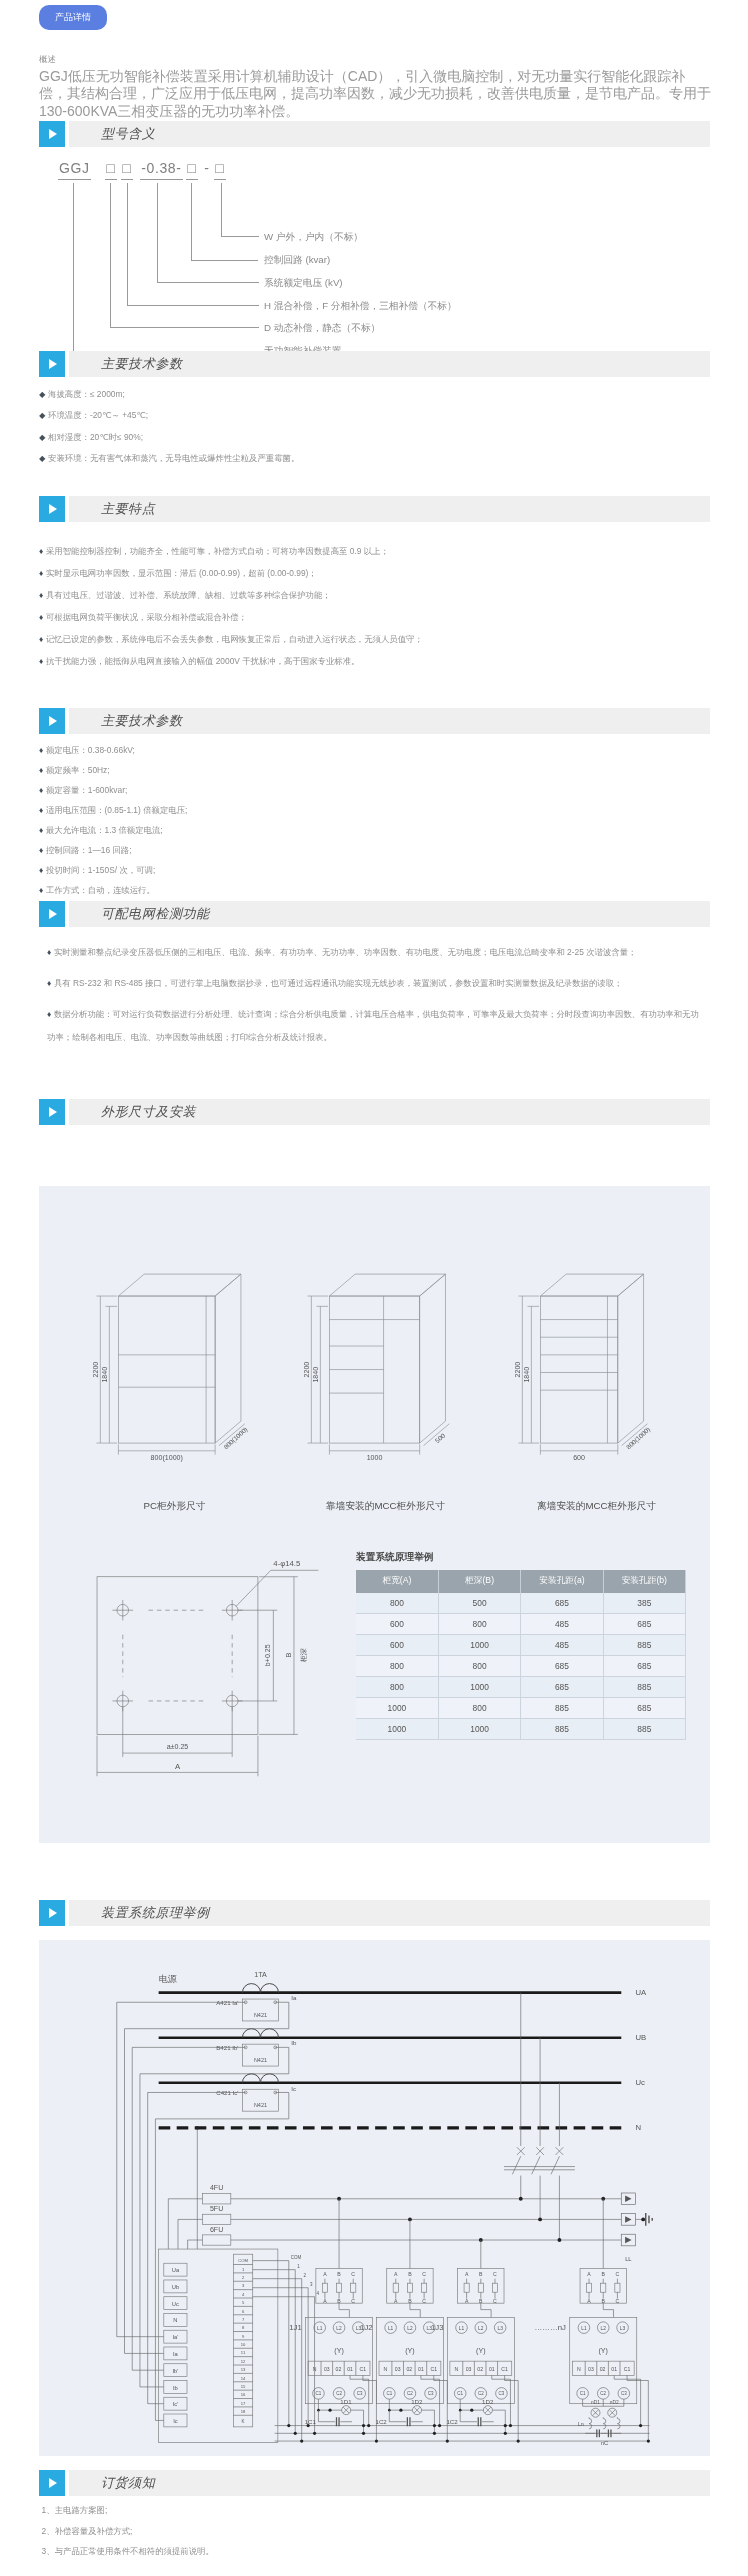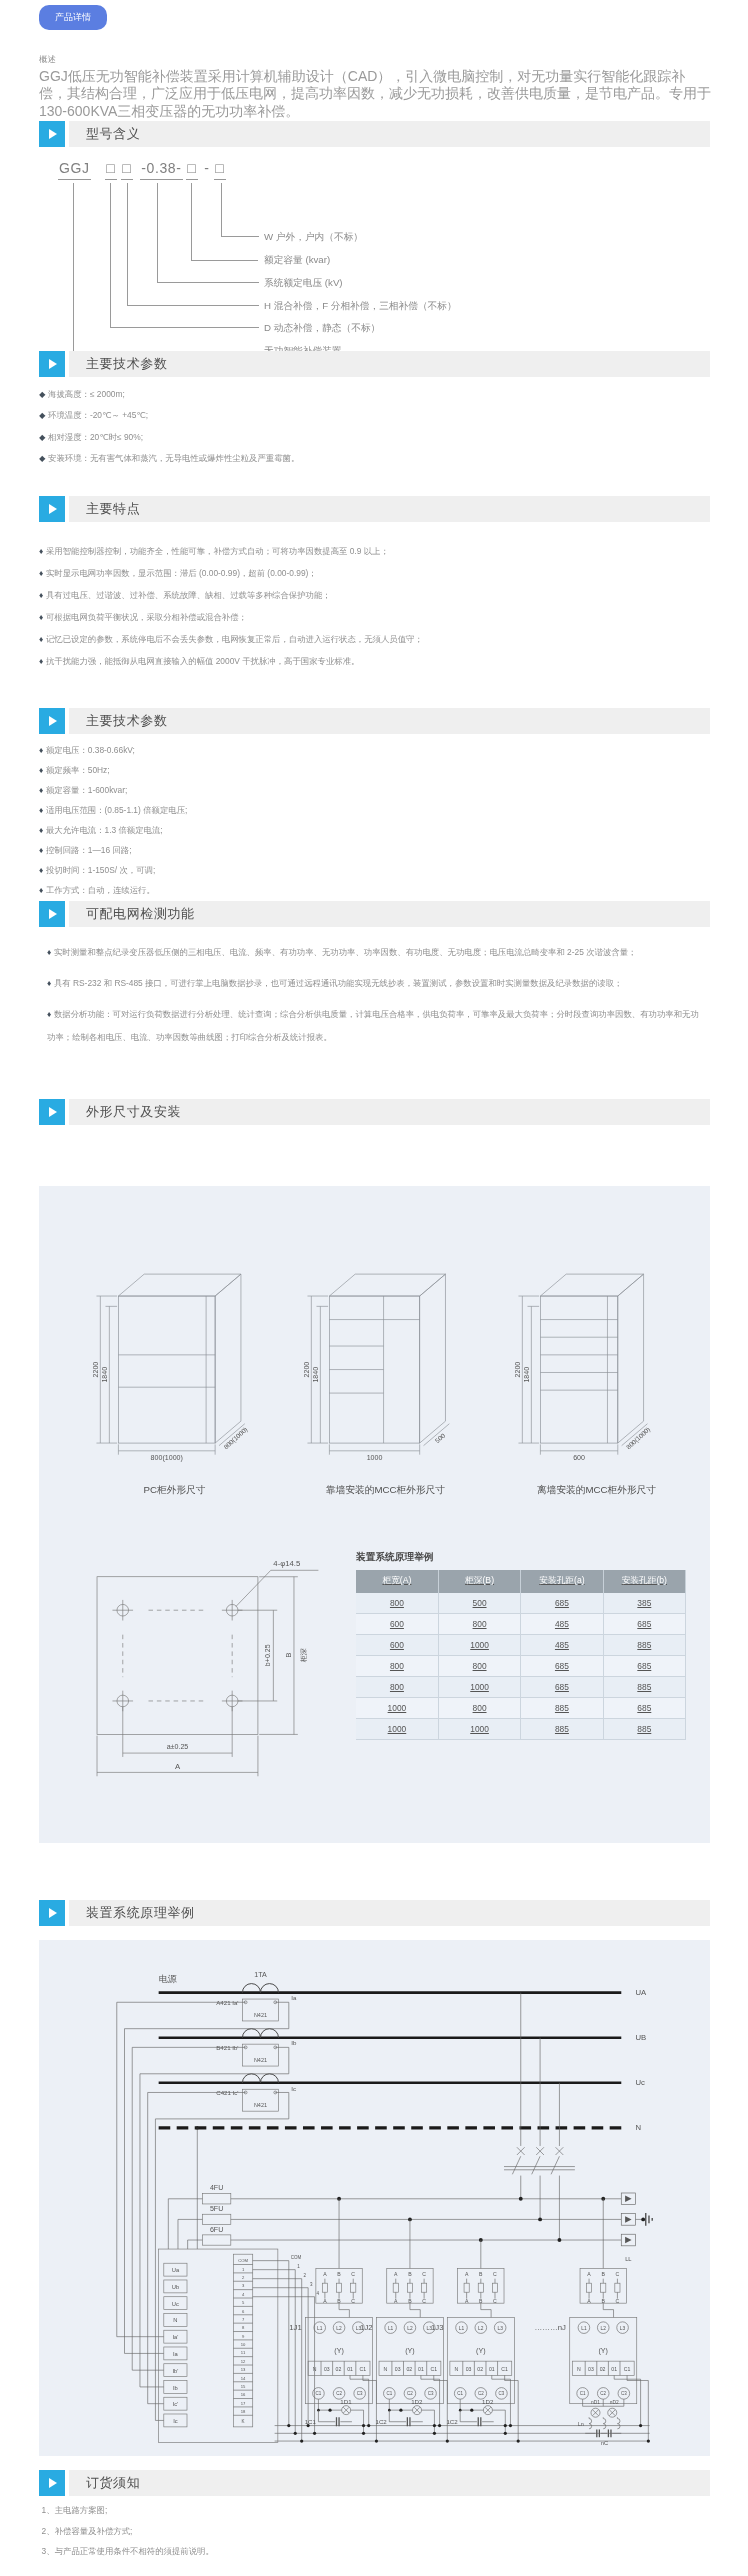--- a/index.html
+++ b/index.html
@@ -7,45 +7,45 @@
   .abs{position:absolute;}
   
   .detail-btn{position:absolute;left:39px;top:5.2px;width:68px;height:24.5px;background:#5b7ee1;color:#fff;
     font-size:9px;display:flex;align-items:center;justify-content:center;border-radius:10px;border:none;}
   .ov-label{position:absolute;left:39px;top:54px;font-size:8.4px;color:#8f8f8f;}
   .ov-text{position:absolute;left:39px;top:68px;width:673px;font-size:14px;line-height:17.4px;color:#9a9a9a;}
   
   .sec{position:absolute;left:39px;width:671px;height:26px;display:flex;}
   .sec-ic{width:26px;height:26px;background:#29abe2;flex:0 0 26px;display:flex;align-items:center;justify-content:center;margin-right:3.9px;}
   .tri{width:0;height:0;border-left:8.4px solid #fff;border-top:5.8px solid transparent;border-bottom:5.8px solid transparent;margin-left:1.9px;}
-  .sec-bar{flex:1;background:#efefef;display:flex;align-items:center;padding-left:17px;}
+  .sec-bar{flex:1;background:#efefef;display:flex;align-items:center;padding-left:32px;font-style:italic;}
   .sec-title{font-size:13px;color:#4f4f4f;letter-spacing:0.6px;}
   
   .model-diag{position:absolute;left:48px;top:160px;width:670px;height:206px;}
   .seg{position:absolute;top:0;font-size:14px;color:#808080;border-bottom:0.6px solid #979797;padding:0 1.3px 3.2px 1.3px;letter-spacing:0.6px;}
   .seg.nl{border-bottom:none;}
   .conn{position:absolute;border-left:0.6px solid #9a9a9a;border-bottom:0.6px solid #9a9a9a;}
   .mlab{position:absolute;left:216px;height:13px;line-height:13px;font-size:9.7px;color:#8a8a8a;white-space:nowrap;}
   
   .bullets{position:absolute;left:39px;width:673px;font-size:8.4px;color:#8f8f8f;}
   .b-item{position:relative;}
   .dm{color:#44505c;margin-right:2.6px;}
   .env .b-item{margin-bottom:8.4px;line-height:13px;}
   .features .b-item{margin-bottom:9px;line-height:13px;}
   .params .b-item{margin-bottom:7px;line-height:13px;}
   .detect .b-item{line-height:23px;margin:8px;}
   .order .b-item{margin-bottom:7px;line-height:13.5px;}
   
   .panel{position:absolute;left:39px;width:671px;background:#ecf0f6;}
   .cab{position:absolute;width:213px;height:227px;}
-  .cab-cap{position:absolute;width:213px;text-align:center;font-size:9.7px;color:#4f4f4f;}
+  .cab-cap{position:absolute;width:213px;text-align:center;font-size:9.7px;color:#4f4f4f;margin-top:16px;}
   .mount-wrap{position:absolute;left:19.3px;top:365px;width:284px;height:251px;}
   .tbl-title{position:absolute;left:317px;top:365px;font-size:9.7px;font-weight:bold;color:#4a4a4a;}
   .itable{position:absolute;left:317px;top:384px;border-collapse:collapse;table-layout:fixed;width:330px;
-    font-size:8.4px;color:#555;text-align:center;text-decoration:underline;}
+    font-size:8.4px;color:#555;text-align:center;}
   .itable th{background:#9aa4ac;color:#fff;font-weight:normal;height:20.6px;font-size:8.7px;border-right:0.6px solid #c7d0d8;}
   .itable td{height:18px;background:#e8eef5;border-right:0.6px solid #ccd5de;border-bottom:0.6px solid #ccd5de;}
   .itable tr:nth-child(even) td{background:#eff3f9;}
   svg text{font-family:"Liberation Sans","DejaVu Sans",sans-serif;}
 </style>
 </head>
 <body>
 
 <div class="page">
 
@@ -70,21 +70,21 @@
     <span class="seg" style="left:138px">□</span>
     <span class="seg nl" style="left:155px">-</span>
     <span class="seg" style="left:166px">□</span>
     <div class="conn" style="left:173px;top:23px;width:37px;height:53px"></div>
     <div class="conn" style="left:143px;top:23px;width:66px;height:77px"></div>
     <div class="conn" style="left:109px;top:23px;width:101px;height:99px"></div>
     <div class="conn" style="left:79px;top:23px;width:131px;height:122px"></div>
     <div class="conn" style="left:62px;top:23px;width:148px;height:144px"></div>
     <div class="conn" style="left:24.5px;top:23px;width:185px;height:168px"></div>
     <div class="mlab" style="top:70px">W 户外，户内（不标）</div>
-    <div class="mlab" style="top:93px">额定容量 (kvar)</div>
+    <div class="mlab" style="top:93px">控制回路 (kvar)</div>
     <div class="mlab" style="top:116px">系统额定电压 (kV)</div>
     <div class="mlab" style="top:139px">H 混合补偿，F 分相补偿，三相补偿（不标）</div>
     <div class="mlab" style="top:161px">D 动态补偿，静态（不标）</div>
     <div class="mlab" style="top:184px">无功智能补偿装置</div>
   </div>
 
   <div class="sec" style="top:351px">
     <div class="sec-ic">
         <span class="tri"></span>
       </div>

